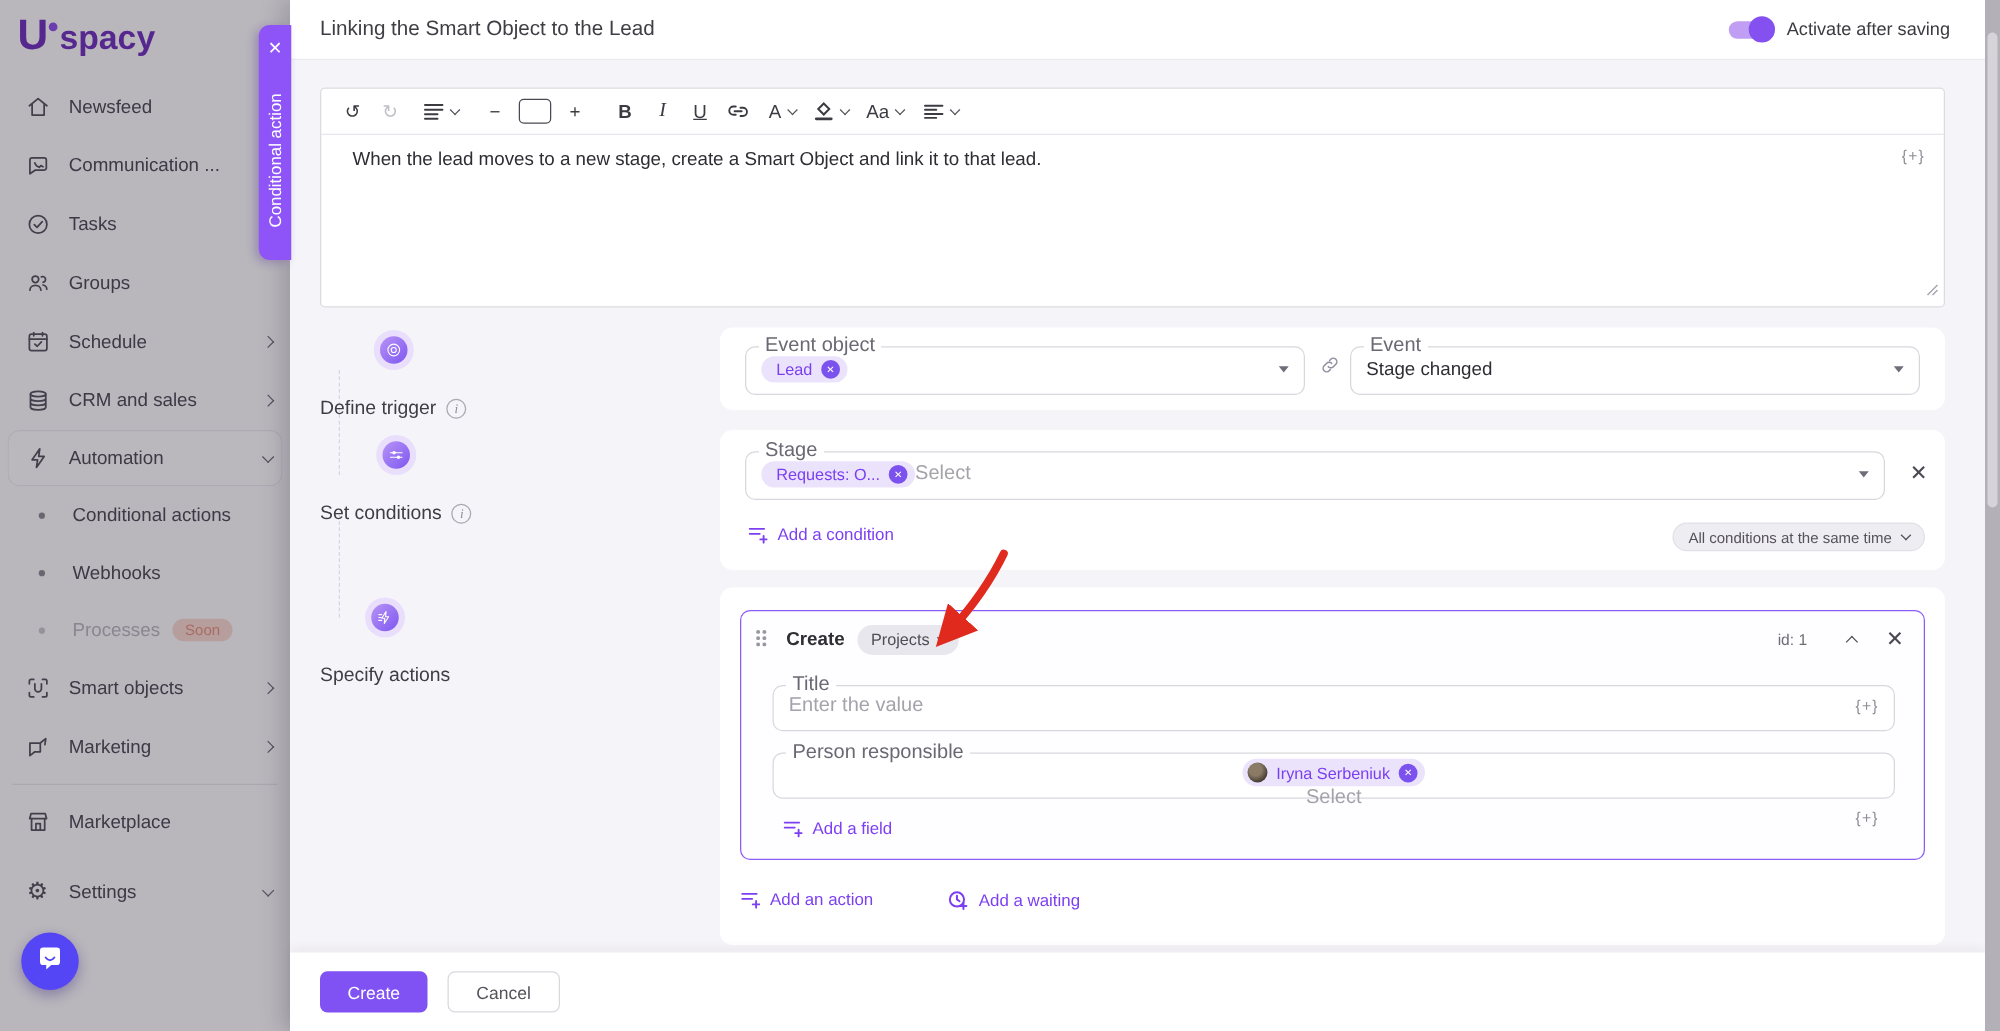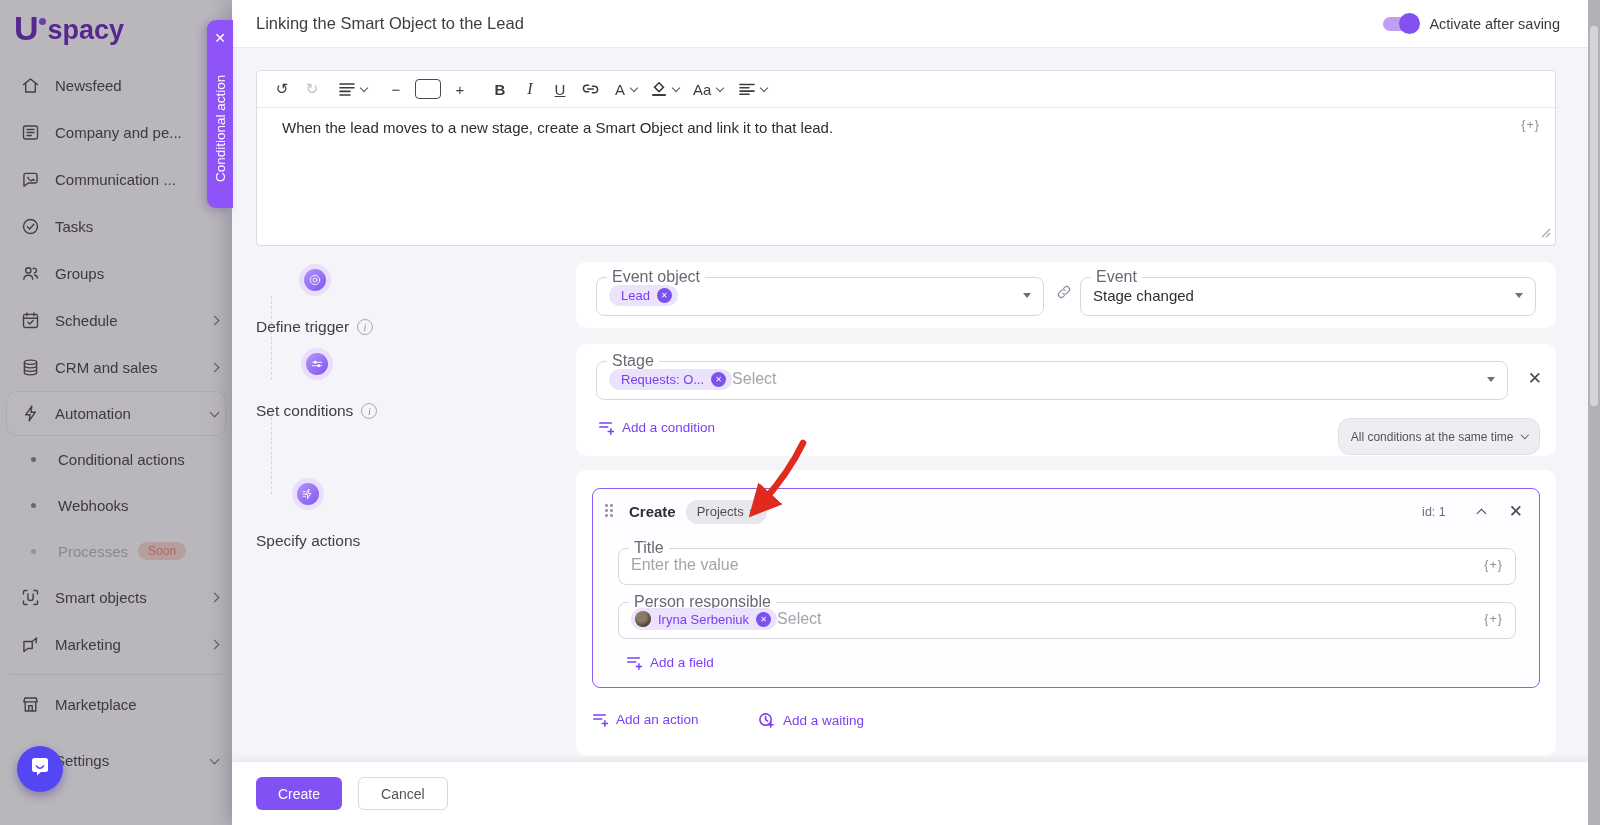--- a/index.html
+++ b/index.html
@@ -95,21 +95,21 @@
   .chip-x { width:15px; height:15px; border-radius:50%; background:#7b52ee; color:#fff; font-size:8px;
             display:flex; align-items:center; justify-content:center; cursor:pointer; }
   .avatar { width:16px; height:16px; border-radius:50%; background:radial-gradient(circle at 40% 35%, #8a7a66 0 35%, #4a4038 70%, #2c2722); flex:none; }
   .placeholder { color:#a4a2ab; font-size:16px; }
   .sel-caret { width:0; height:0; border-left:4.5px solid transparent; border-right:4.5px solid transparent;
                border-top:5px solid #6f6d78; margin-left:auto; flex:none; }
   .link-ico { color:#8f8da0; }
   .plink { display:inline-flex; align-items:center; gap:8px; color:#7c3ff2; font-size:13.5px; font-weight:500; cursor:pointer; }
   .plink svg { stroke:#7c3ff2; fill:none; stroke-width:1.7; stroke-linecap:round; }
   .gpill { display:inline-flex; align-items:center; gap:8px; background:#eeedf2; border:1px solid #e2e0e7;
-           border-radius:12px; height:37px; padding:0 12px; font-size:12px; color:#55525c; cursor:pointer; }
+           border-radius:12px; height:23px; padding:0 12px; font-size:12px; color:#55525c; cursor:pointer; }
   .gpill .chev { width:5.5px; height:5.5px; border-color:#55525c; }
   .xbtn { font-size:17px; color:#4a4850; cursor:pointer; line-height:1; }
 
   
   .card { position:absolute; left:16px; top:18px; width:948px; height:200px; border:1.5px solid #8b5cf6; border-radius:8px; background:#fefdff; }
   .card-head { height:45px; display:flex; align-items:center; padding:0 16px 0 12px; gap:10px; }
   .dots { display:grid; grid-template-columns:repeat(2,5px); grid-auto-rows:5px; cursor:grab; }
   .dots i { width:2.6px; height:2.6px; border-radius:50%; background:#9a97a1; }
   .card-verb { font-size:15px; font-weight:700; color:#2f2e34; margin-left:4px; }
   .objpill { display:inline-flex; align-items:center; gap:7px; background:#e9e7ee; border-radius:12px; height:24px;
@@ -142,30 +142,20 @@
 
       <div class="nav-item">
         <span class="nav-icon">
             <svg width="21" height="21" viewBox="0 0 24 24">
               <path d="M4 11 L12 4.5 L20 11 M6.5 9.5 V19.5 H17.5 V9.5"></path>
             </svg>
           </span>
         <span class="nav-label">Newsfeed</span>
       </div>
 
-      <div class="nav-item">
-        <span class="nav-icon">
-            <svg width="21" height="21" viewBox="0 0 24 24">
-              <rect x="4" y="4.5" width="16" height="15" rx="2"></rect>
-              <path d="M8 8.5h8 M8 12h8 M8 15.5h5"></path>
-            </svg>
-          </span>
-        <span class="nav-label">Company and pe...</span>
-        <span class="chev"></span>
-      </div>
 
       <div class="nav-item">
         <span class="nav-icon">
             <svg width="21" height="21" viewBox="0 0 24 24">
               <path d="M4.5 7a2 2 0 0 1 2-2h11a2 2 0 0 1 2 2v7a2 2 0 0 1-2 2h-8l-5 3.5z"></path>
               <path d="M9 9.5c.5 1.8 2.2 3.5 4 4l1.5-1.5 2 1"></path>
             </svg>
           </span>
         <span class="nav-label">Communication ...</span>
         <span class="chev"></span>
@@ -490,21 +480,21 @@
         <fieldset class="fld" style="left:25px; top:54px; width:898px; height:42px;">
           <legend>Title</legend>
           <div class="fld-row" style="height:24px;">
             <span class="placeholder">Enter the value</span>
             <span class="tk" style="margin-left:auto;">{+}</span>
           </div>
         </fieldset>
 
         <fieldset class="fld" style="left:25px; top:108px; width:898px; height:42px;">
           <legend>Person responsible</legend>
-          <div class="fld-row" style="height:24px;">
+          <div class="fld-row" style="height:24px;flex-direction:column;">
             <span class="chip" style="padding-left:4px;">
               <span class="avatar"></span>
               <span>Iryna Serbeniuk</span>
               <span class="chip-x">✕</span>
             </span>
             <span class="placeholder">Select</span>
             <span class="tk" style="margin-left:auto;">{+}</span>
           </div>
         </fieldset>
 

